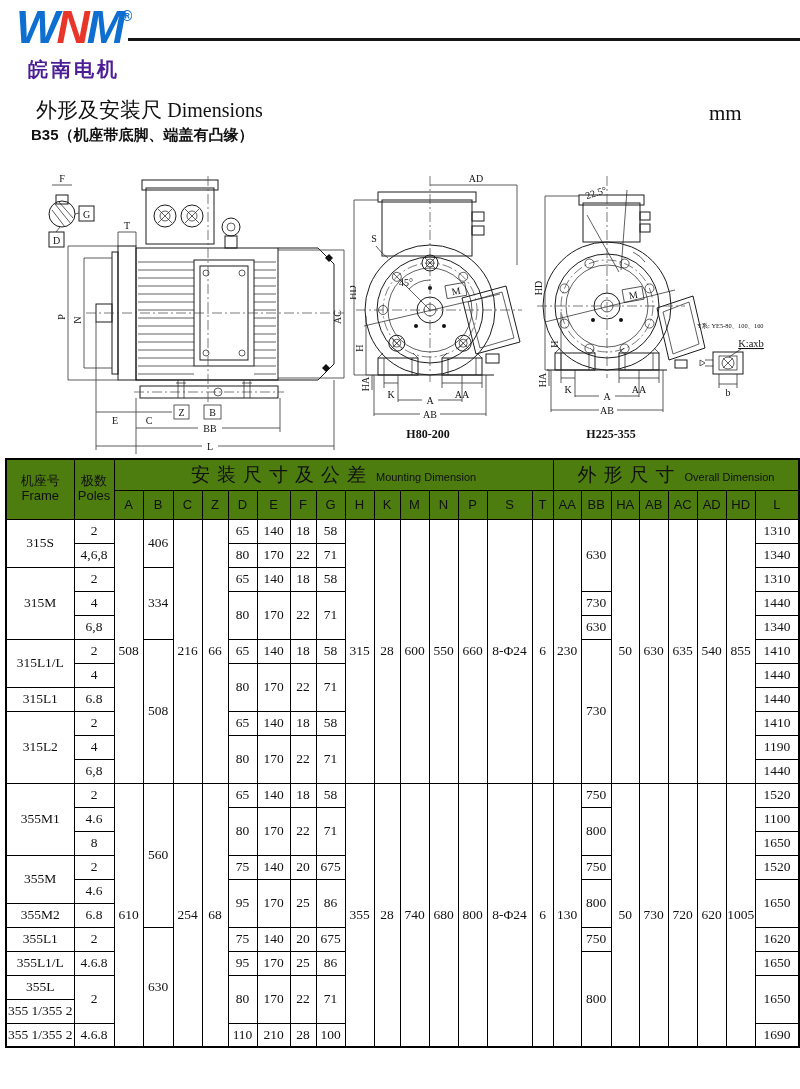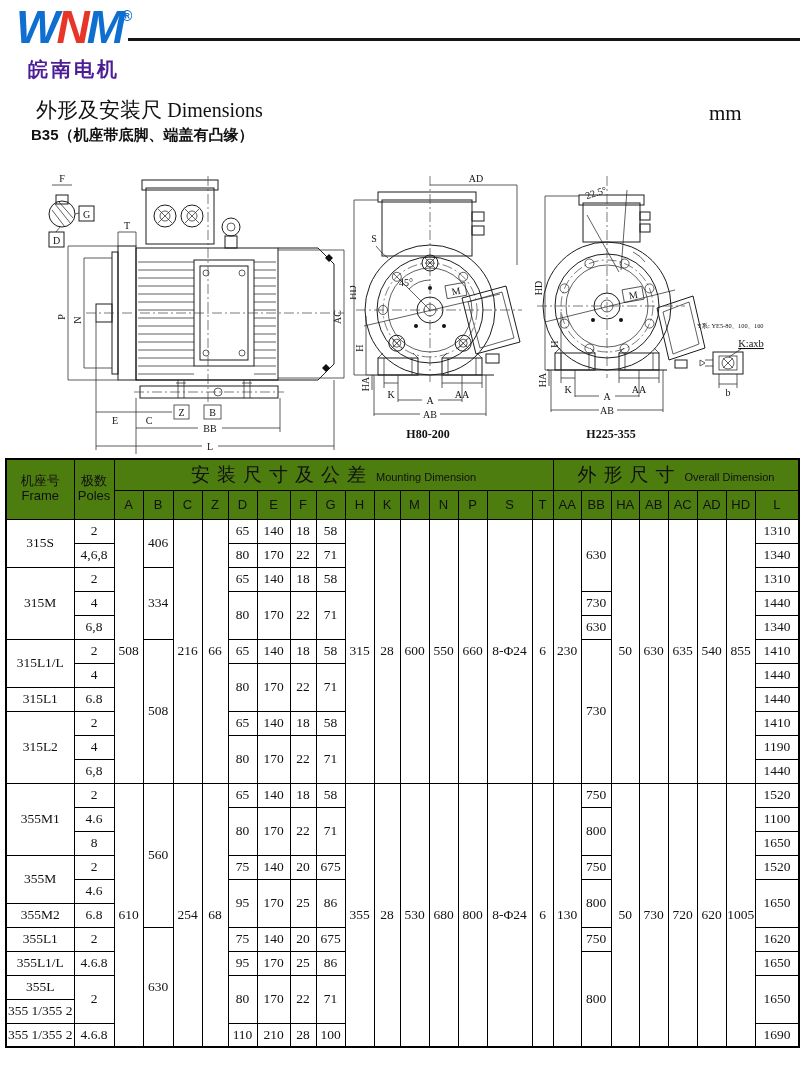--- a/index.html
+++ b/index.html
@@ -469,21 +469,21 @@
         <td rowspan="11">610</td>
         <td rowspan="6">560</td>
         <td rowspan="11">254</td>
         <td rowspan="11">68</td>
         <td>65</td>
         <td>140</td>
         <td>18</td>
         <td>58</td>
         <td rowspan="11">355</td>
         <td rowspan="11">28</td>
-        <td rowspan="11">530</td>
+        <td rowspan="11">740</td>
         <td rowspan="11">680</td>
         <td rowspan="11">800</td>
         <td rowspan="11">8-Φ24</td>
         <td rowspan="11">6</td>
         <td rowspan="11">130</td>
         <td>750</td>
         <td rowspan="11">50</td>
         <td rowspan="11">730</td>
         <td rowspan="11">720</td>
         <td rowspan="11">620</td>

